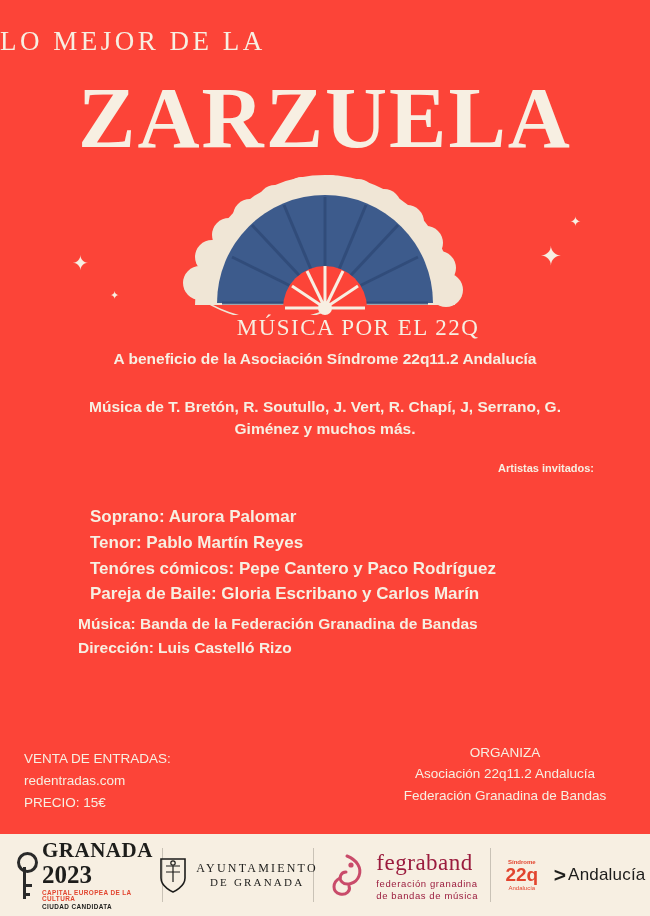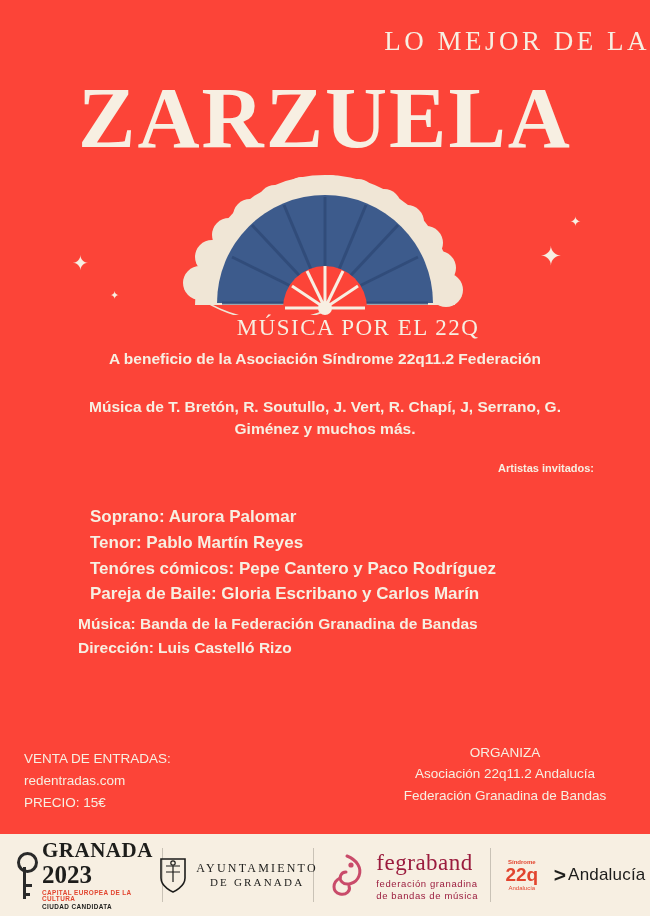--- a/index.html
+++ b/index.html
@@ -20,21 +20,21 @@
     background: #fc4438;
     overflow: hidden;
   }
 
   
   .kicker {
     position: absolute;
     top: 26px;
     left: 0;
     width: 650px;
-    text-align: right;
+    text-align: left;
     font-family: "Liberation Serif", serif;
     font-size: 27px;
     letter-spacing: 3.5px;
     color: #f7efe2;
     font-weight: normal;
   }
   .bigtitle {
     position: absolute;
     top: 73px;
     left: 0;
@@ -387,21 +387,21 @@
         <line x1="145" y1="168" x2="145" y2="126"></line>
         <line x1="145" y1="168" x2="163" y2="131"></line>
         <line x1="145" y1="168" x2="178" y2="146"></line>
         <line x1="145" y1="168" x2="185" y2="168"></line>
       </g>
       <circle cx="145" cy="168" r="7" fill="#f7efe2"></circle>
     </svg>
   </div>
 
   <div class="subtitle">MÚSICA POR EL 22Q</div>
-  <div class="benefit">A beneficio de la Asociación Síndrome 22q11.2 Federación</div>
+  <div class="benefit">A beneficio de la Asociación Síndrome 22q11.2 Andalucía</div>
   <div class="composers">Música de T. Bretón, R. Soutullo, J. Vert, R. Chapí, J, Serrano, G. Giménez y muchos más.</div>
   <div class="guests-label">Artistas invitados:</div>
 
   <div class="cast">
     <div>Soprano: Aurora Palomar</div>
     <div>Tenor: Pablo Martín Reyes</div>
     <div>Tenóres cómicos: Pepe Cantero y Paco Rodríguez</div>
     <div>Pareja de Baile: Gloria Escribano y Carlos Marín</div>
   </div>
 

